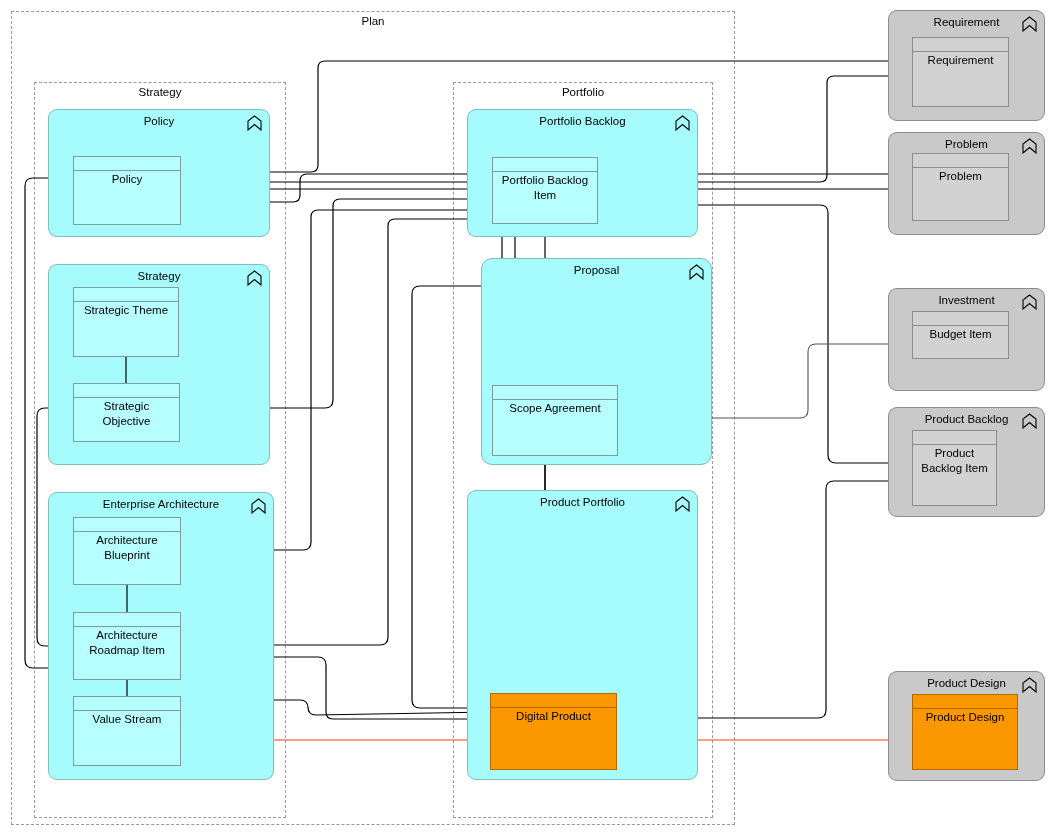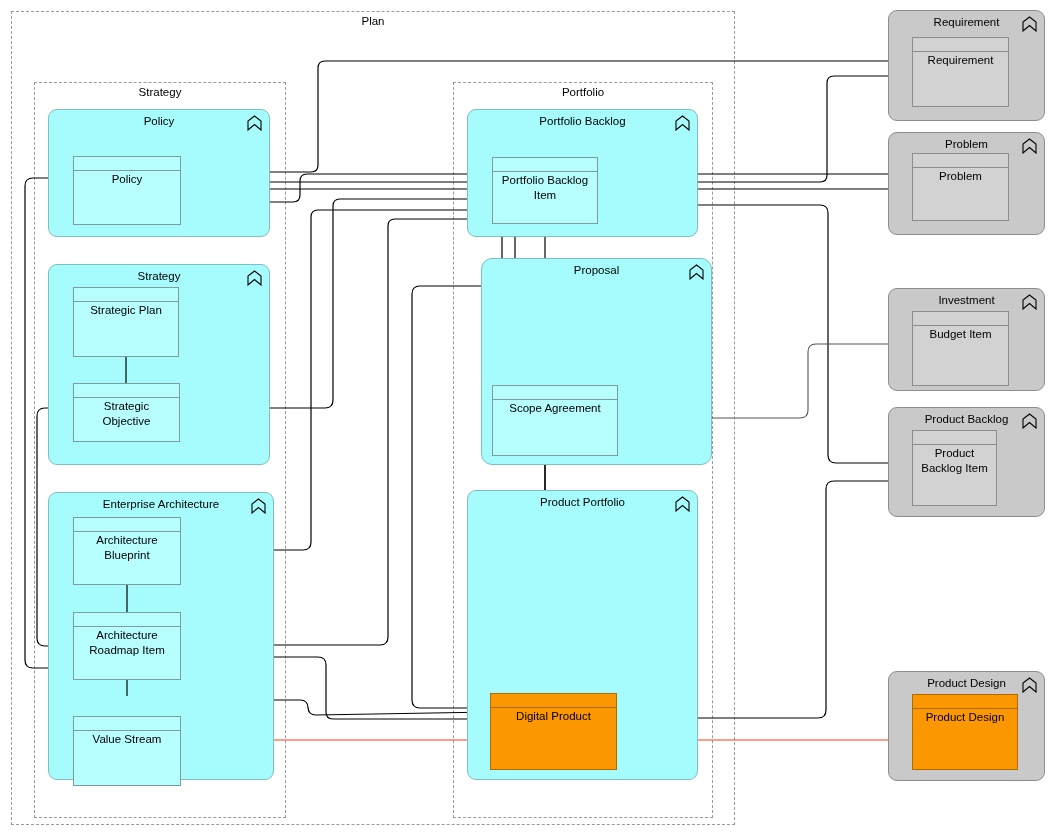--- a/index.html
+++ b/index.html
@@ -168,21 +168,21 @@
     </svg>
   </div>
 
   <div class="el" style="left:73px;top:156px;width:108px;height:69px;">
     <div class="hdr"></div>
     <div class="lbl">Policy</div>
   </div>
 
   <div class="el" style="left:73px;top:287px;width:106px;height:70px;">
     <div class="hdr"></div>
-    <div class="lbl">Strategic Plan</div>
+    <div class="lbl">Strategic Theme</div>
   </div>
 
   <div class="el" style="left:73px;top:383px;width:107px;height:59px;">
     <div class="hdr"></div>
     <div class="lbl" style="line-height:14.5px;">
       <span>Strategic</span><br>
       <span>Objective</span>
     </div>
   </div>
 
@@ -195,21 +195,21 @@
   </div>
 
   <div class="el" style="left:73px;top:612px;width:108px;height:68px;">
     <div class="hdr"></div>
     <div class="lbl">
       <span>Architecture</span><br>
       <span>Roadmap Item</span>
     </div>
   </div>
 
-  <div class="el" style="left:73px;top:716px;width:108px;height:70px;">
+  <div class="el" style="left:73px;top:696px;width:108px;height:70px;">
     <div class="hdr"></div>
     <div class="lbl">Value Stream</div>
   </div>
 
   <div class="el" style="left:492px;top:157px;width:106px;height:67px;">
     <div class="hdr"></div>
     <div class="lbl">
       <span>Portfolio Backlog</span><br>
       <span>Item</span>
     </div>
@@ -228,21 +228,21 @@
   <div class="el greyel" style="left:912px;top:37px;width:97px;height:70px;">
     <div class="hdr"></div>
     <div class="lbl">Requirement</div>
   </div>
 
   <div class="el greyel" style="left:912px;top:153px;width:97px;height:68px;">
     <div class="hdr"></div>
     <div class="lbl">Problem</div>
   </div>
 
-  <div class="el greyel" style="left:912px;top:311px;width:97px;height:75px;">
+  <div class="el greyel" style="left:912px;top:311px;width:97px;height:48px;">
     <div class="hdr"></div>
     <div class="lbl">Budget Item</div>
   </div>
 
   <div class="el greyel" style="left:912px;top:430px;width:85px;height:76px;">
     <div class="hdr"></div>
     <div class="lbl">
       <span>Product</span><br>
       <span>Backlog Item</span>
     </div>

